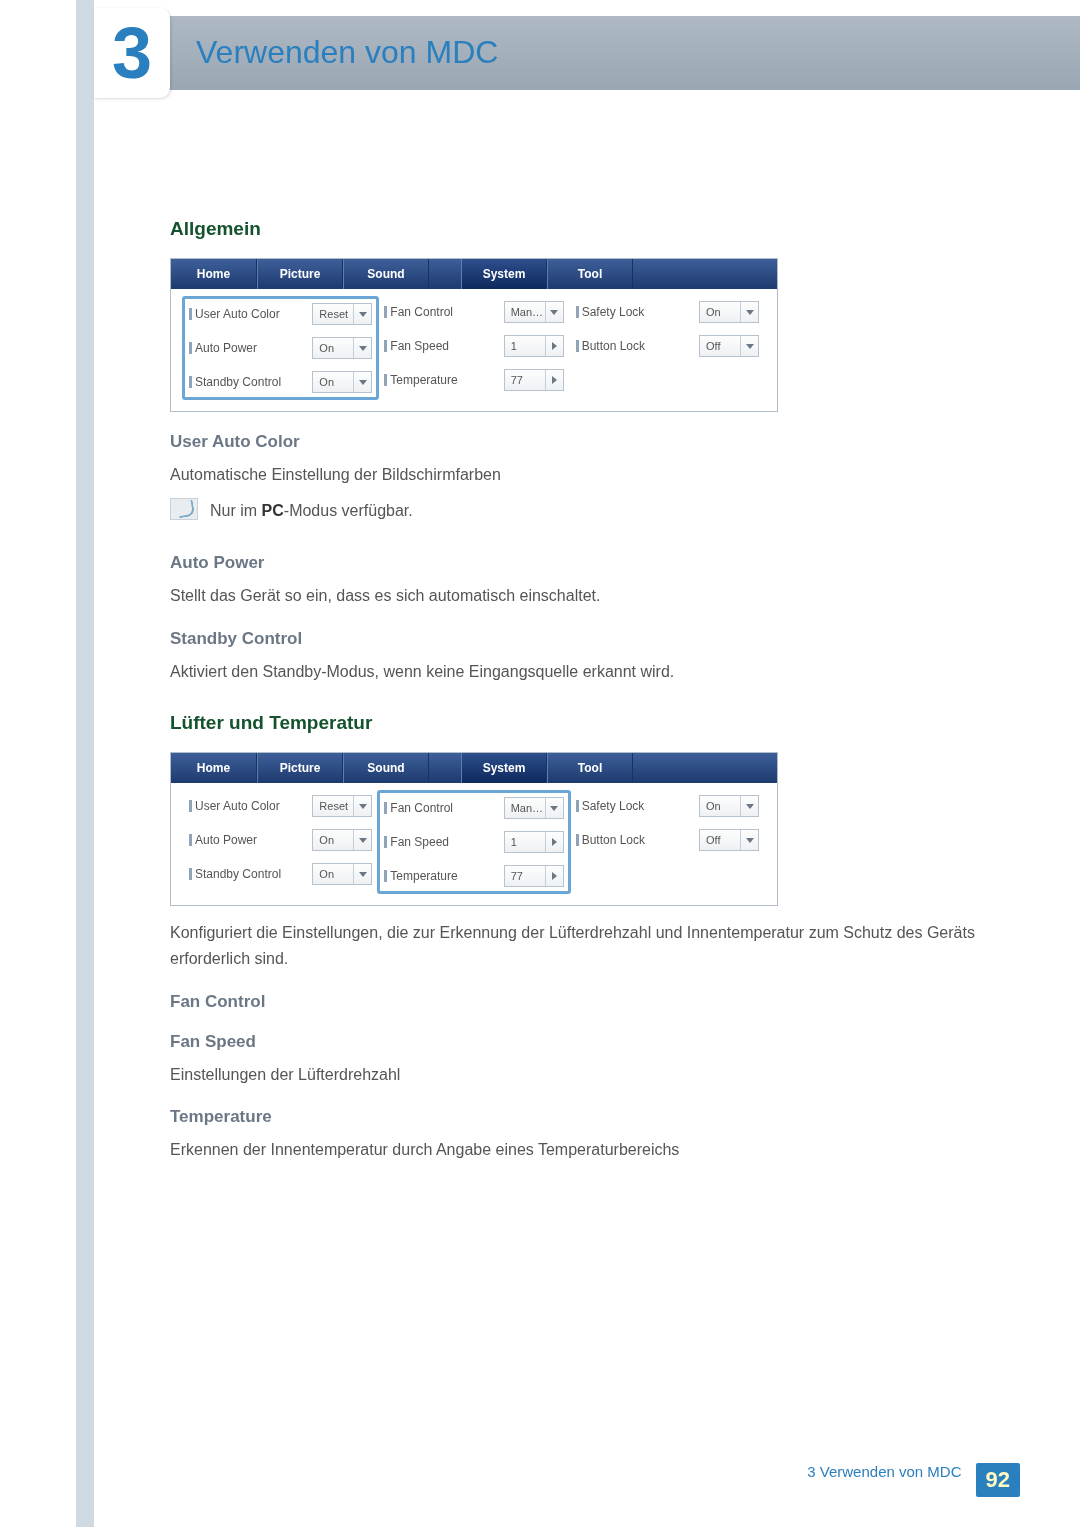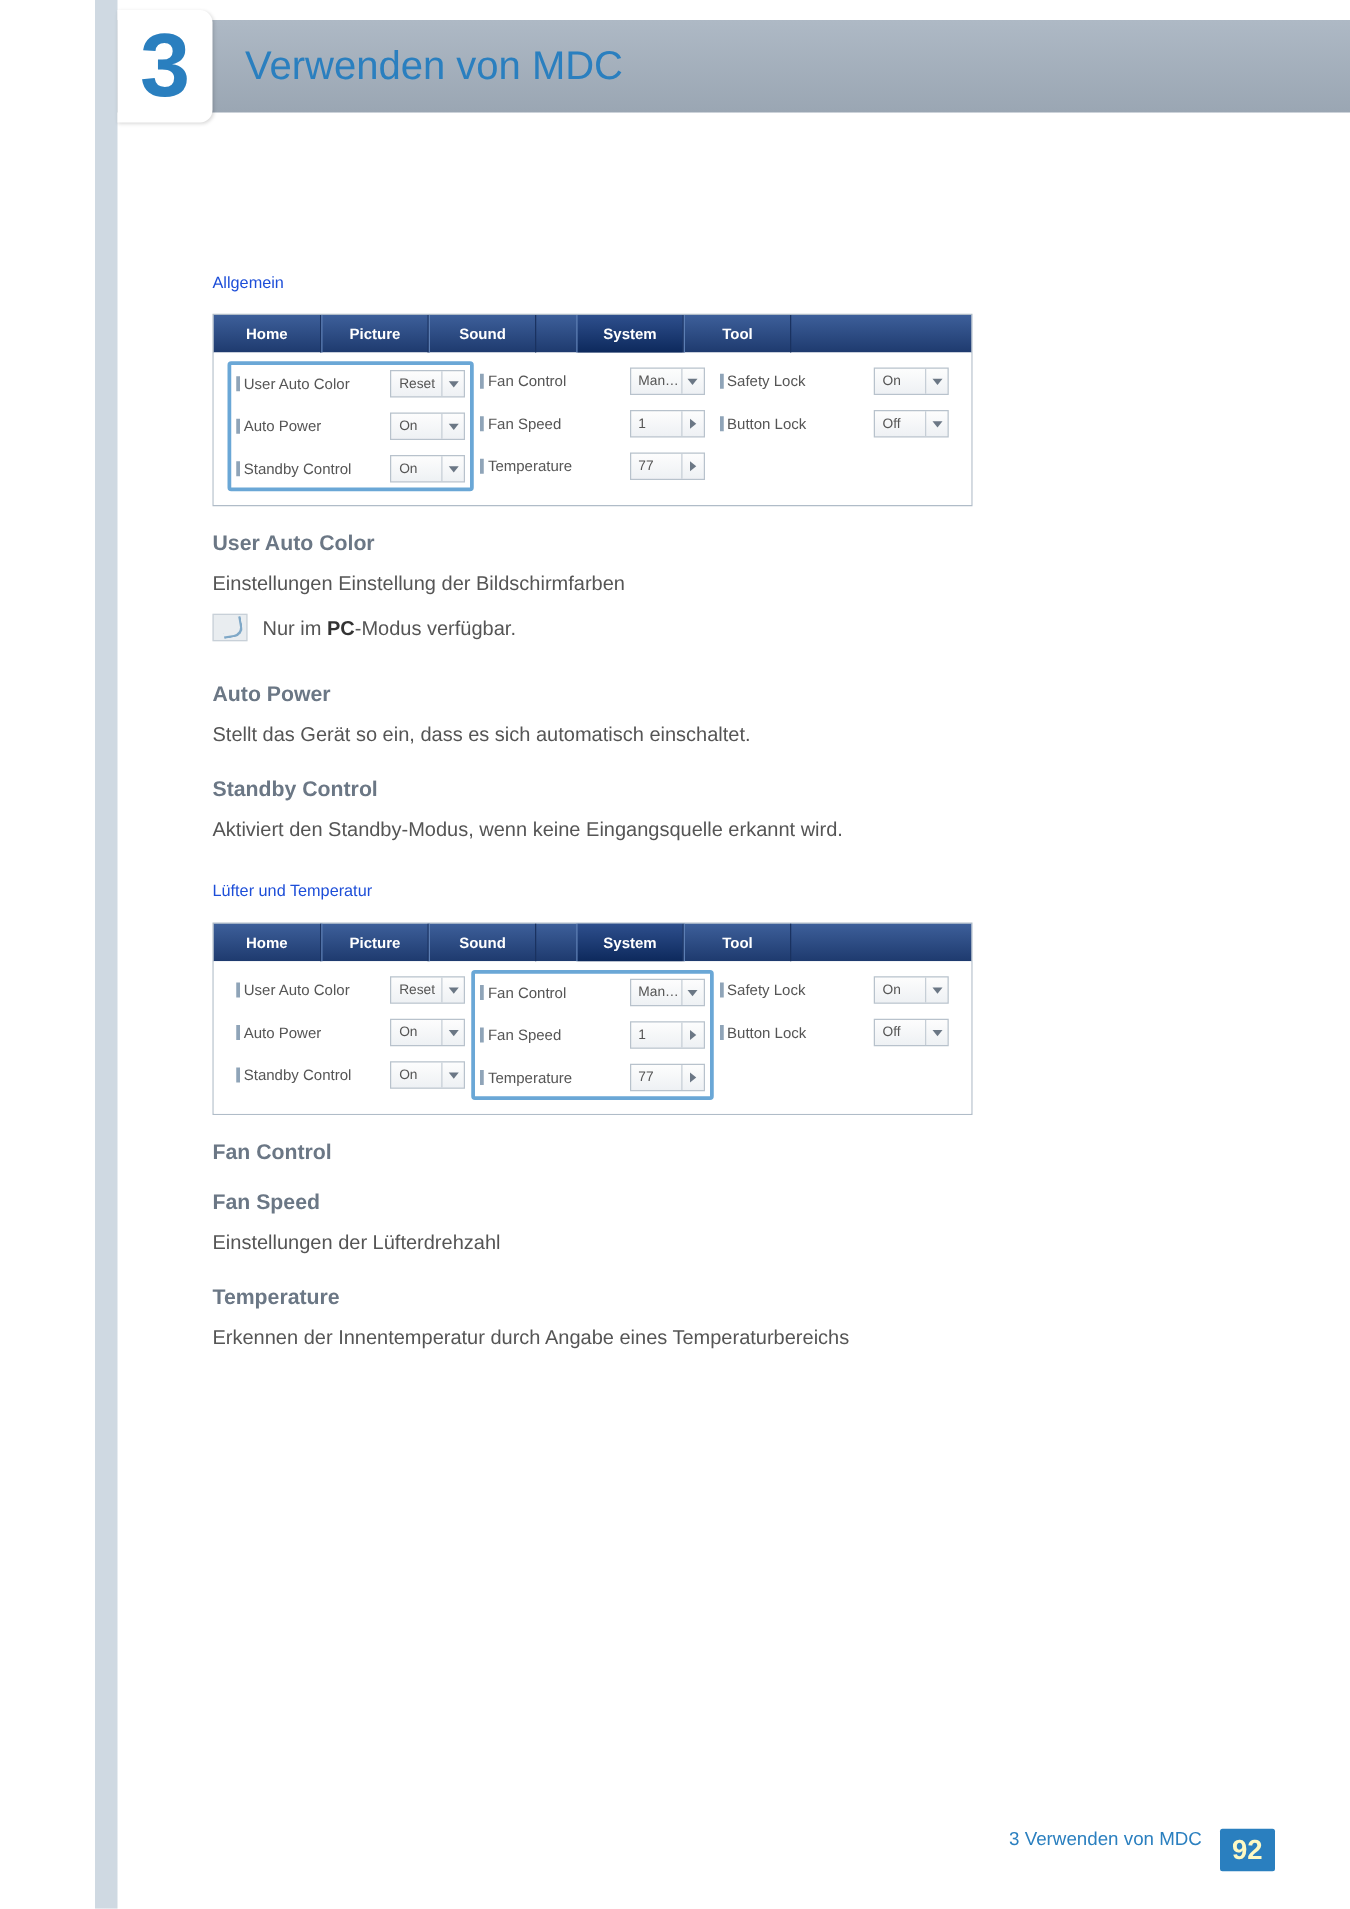--- a/index.html
+++ b/index.html
@@ -54,23 +54,23 @@
     color: #2a7fbf;
     font-weight: 500;
   }
   .content {
     position: absolute;
     left: 170px;
     right: 80px;
     top: 190px;
   }
   h2.section-red {
-    color: #1d4ed8;
-    font-size: 13px;
-    font-weight: 400;
+    color: #14532d;
+    font-size: 19px;
+    font-weight: 700;
     margin-bottom: 18px;
     margin-top: 28px;
   }
   h3.sub-gray {
     color: #6b7785;
     font-size: 17px;
     font-weight: 600;
     margin-top: 20px;
     margin-bottom: 10px;
   }
@@ -346,21 +346,21 @@
                 <span>Off</span>
                 <span class="caret"></span>
               </div>
             </div>
         </div>
       </div>
     </div>
   </div>
 
   <h3 class="sub-gray">User Auto Color</h3>
-  <p class="body">Einstellungen Einstellung der Bildschirmfarben</p>
+  <p class="body">Automatische Einstellung der Bildschirmfarben</p>
   <div class="note-row">
     <div class="note-icon"></div>
     <p class="body">
       <span>Nur im </span><span class="bold">PC</span><span>-Modus verfügbar.</span>
     </p>
   </div>
 
   <h3 class="sub-gray">Auto Power</h3>
   <p class="body">Stellt das Gerät so ein, dass es sich automatisch einschaltet.</p>
 
@@ -462,20 +462,21 @@
             <div class="ctrl">
                 <span>Off</span>
                 <span class="caret"></span>
               </div>
             </div>
         </div>
       </div>
     </div>
   </div>
 
+  <p class="body">Konfiguriert die Einstellungen, die zur Erkennung der Lüfterdrehzahl und Innentemperatur zum Schutz des Geräts erforderlich sind.</p>
 
   <h3 class="sub-gray">Fan Control</h3>
 
   <h3 class="sub-gray">Fan Speed</h3>
   <p class="body">Einstellungen der Lüfterdrehzahl</p>
 
   <h3 class="sub-gray">Temperature</h3>
   <p class="body">Erkennen der Innentemperatur durch Angabe eines Temperaturbereichs</p>
 
 </div>

